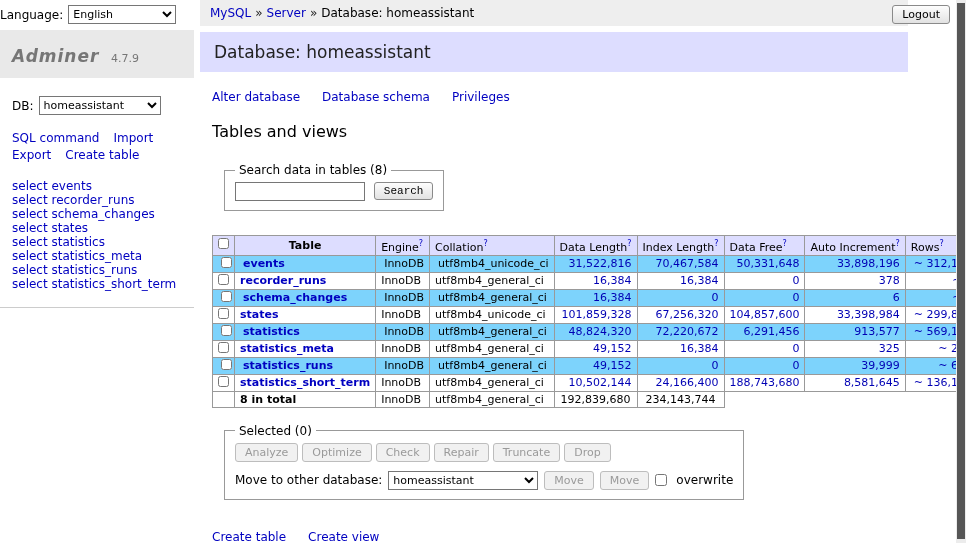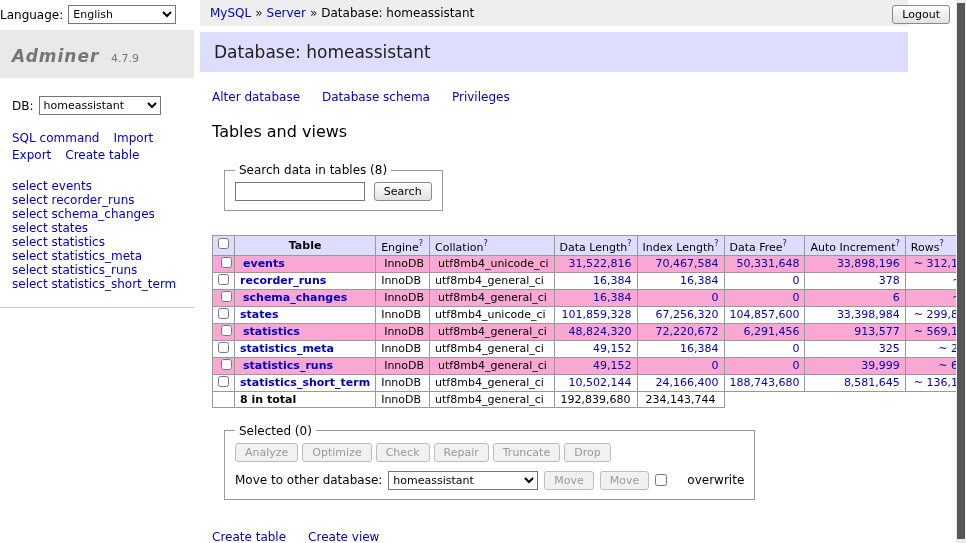--- a/index.html
+++ b/index.html
@@ -50,40 +50,40 @@
 
   
   .main { position: absolute; top: 32px; left: 200px; width: 708px; }
   h2 { margin: 0; background: #ddddff; padding: 10px 14px; font-size: 17px; font-weight: normal; color: #222; }
   .content { padding-left: 12px; }
   .action-links { margin-top: 18px; }
   h3 { font-size: 16px; font-weight: normal; margin: 18px 0 10px; }
 
   .fs { display: inline-block; border: 1px solid #999; margin: 12px; padding: 5px 10px 9px; }
   .fs legend { font-size: 12px; padding: 0 4px; }
-  .search-fs .btn { margin-left: 5px; vertical-align: top; }
+  .search-fs .btn { margin-left: 5px; vertical-align: top; font-family: Liberation Mono, monospace; }
 
   table.grid { border-collapse: collapse; margin-top: 12px; font-size: 11px; }
   .grid th, .grid td { border: 1px solid #999; padding: 1px 5px; white-space: nowrap; height: 16px; }
   .grid thead th { background: #ddddff; font-weight: normal; text-align: left; }
   .grid thead th.col-table { font-weight: bold; text-align: center; }
   .grid thead th.col-check, .grid td.col-check { text-align: center; padding: 1px 2px; }
-  .grid tbody tr.odd td, .grid tbody tr.odd th { background: #f9a8d4; padding-left: 8px; }
+  .grid tbody tr.odd td, .grid tbody tr.odd th { background: #7dd3fc; padding-left: 8px; }
   .grid tbody th.name { text-align: left; background-clip: padding-box; }
   .grid td.num { text-align: right; color: #0000b4; }
   .grid tfoot td.num { color: #000; text-align: center; }
   .grid tfoot th { text-align: left; }
   .grid sup a { color: #0000c0; text-decoration: none; font-size: 8px; }
   .grid input[type="checkbox"] { margin: 0; width: 11px; height: 11px; }
 
   .selected-fs { margin-top: 16px; }
   .btn-row .btn { margin-right: 4px; }
   .move-row { margin-top: 9px; display: flex; align-items: center; gap: 6px; }
   .move-row .sel { width: 150px; }
-  .chk { display: inline-flex; align-items: center; gap: 20px; }
+  .chk { display: inline-flex; align-items: center; gap: 9px; }
   .chk input { margin: 0; width: 12px; height: 12px; }
 
   .create-links { margin-top: 18px; }
 
   
   .scrollbar { position: absolute; top: 0; right: 0; width: 10px; height: 543px; background: #ececec; }
   .scrollbar .thumb { position: absolute; top: 3px; bottom: 4px; left: 1px; right: 1px; background: #565656; }
 </style>
 </head>
 <body>

